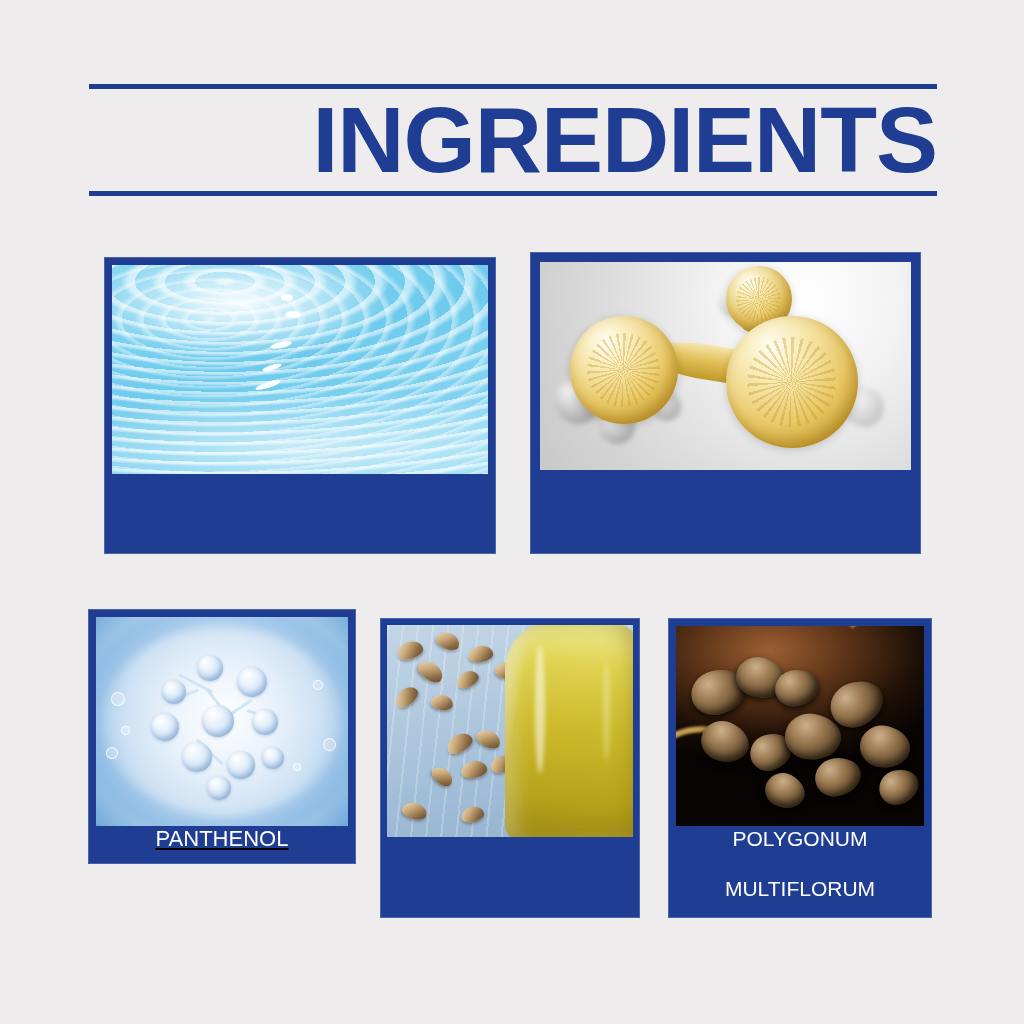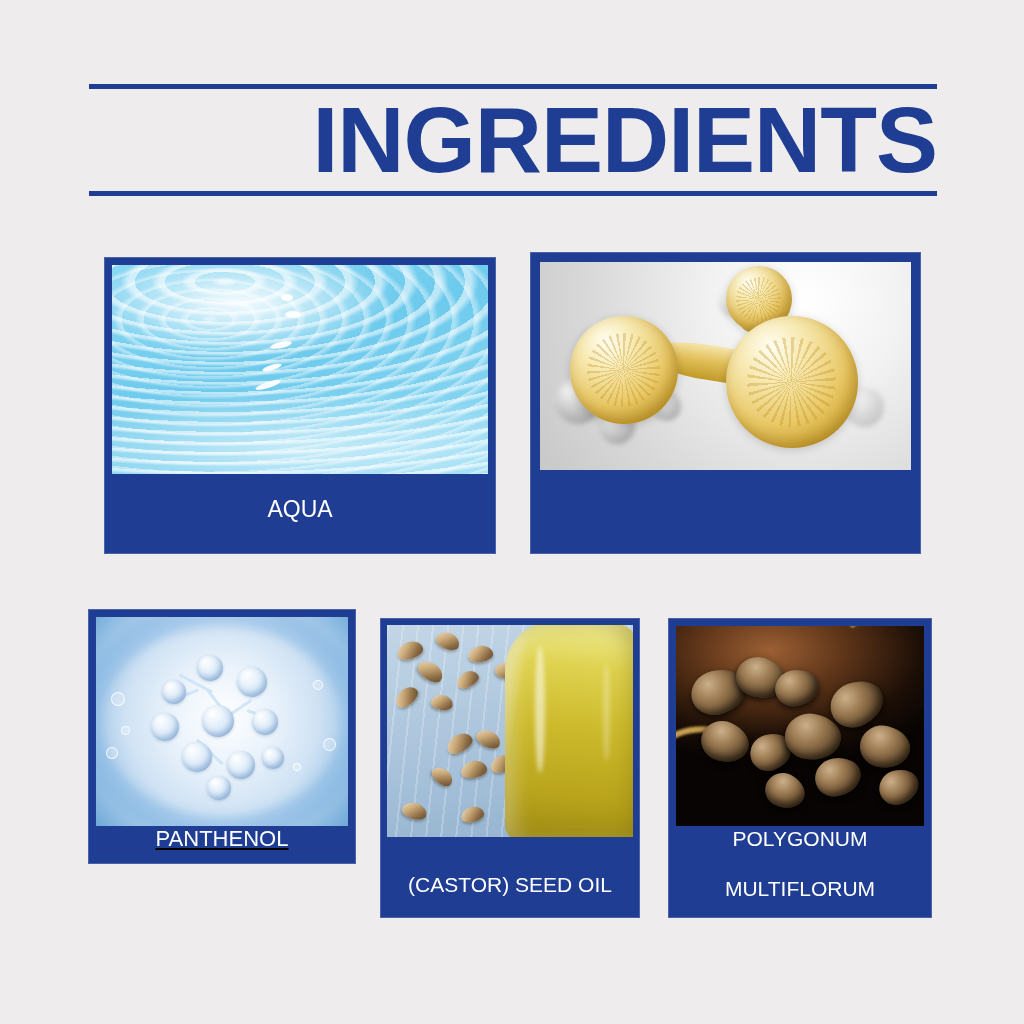--- a/index.html
+++ b/index.html
@@ -266,23 +266,20 @@
 </div>
 
 <div class="card" id="card-aqua">
   <div class="card-photo">
     <div class="art-water"></div>
     <div class="ripple-glint" style="left:45%;top:14%;width:12px;height:7px;"></div>
     <div class="ripple-glint" style="left:46%;top:22%;width:16px;height:7px;"></div>
     <div class="ripple-glint" style="left:42%;top:37%;width:22px;height:6px;transform:rotate(-12deg);"></div>
     <div class="ripple-glint" style="left:40%;top:48%;width:20px;height:5px;transform:rotate(-16deg);"></div>
     <div class="ripple-glint" style="left:38%;top:56%;width:26px;height:6px;transform:rotate(-18deg);"></div>
-  </div>
-  <div class="card-caption">
-    <span>AQUA</span>
   </div>
 </div>
 
 <div class="card" id="card-copper">
   <div class="card-photo">
     <div class="art-copper"></div>
     <div class="grey-blob" style="left:4%;top:56%;width:46px;height:46px;"></div>
     <div class="grey-blob" style="left:16%;top:70%;width:36px;height:36px;"></div>
     <div class="grey-blob" style="left:30%;top:62%;width:30px;height:30px;"></div>
     <div class="grey-blob" style="left:13%;top:28%;width:26px;height:26px;opacity:.5;"></div>
@@ -346,21 +343,20 @@
     <div class="seed" style="left:42%;top:62%;width:24px;height:16px;transform:rotate(-20deg);"></div>
     <div class="seed" style="left:6%;top:84%;width:25px;height:16px;transform:rotate(16deg);"></div>
     <div class="seed" style="left:30%;top:86%;width:23px;height:15px;transform:rotate(-14deg);"></div>
     <div class="bottle"></div>
     <div class="bottle-shine" style="left:60%;top:10%;width:10px;height:60%;"></div>
     <div class="bottle-shine" style="left:88%;top:18%;width:7px;height:46%;opacity:.5;"></div>
   </div>
   <div class="card-caption">
     <div>
       <br>
-      <span>(CASTOR) SEED OIL</span>
     </div>
   </div>
 </div>
 
 <div class="card" id="card-polygonum">
   <div class="card-photo">
     <div class="art-polygonum"></div>
     <div class="scoop" style="left:2%;top:-24%;width:78%;height:86%;transform:rotate(14deg);"></div>
     <div class="scoop" style="left:-16%;top:50%;width:54%;height:70%;transform:rotate(-22deg);border-width:6px;"></div>
     <div class="root" style="left:6%;top:22%;width:56px;height:44px;transform:rotate(-12deg);"></div>

